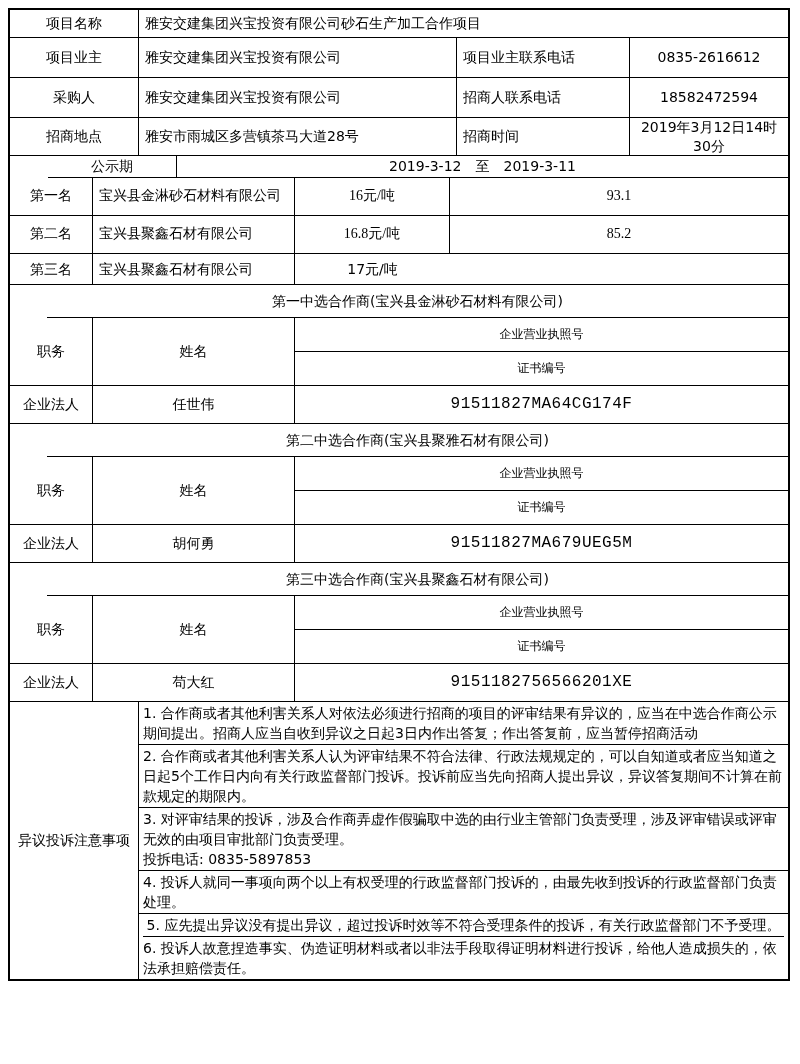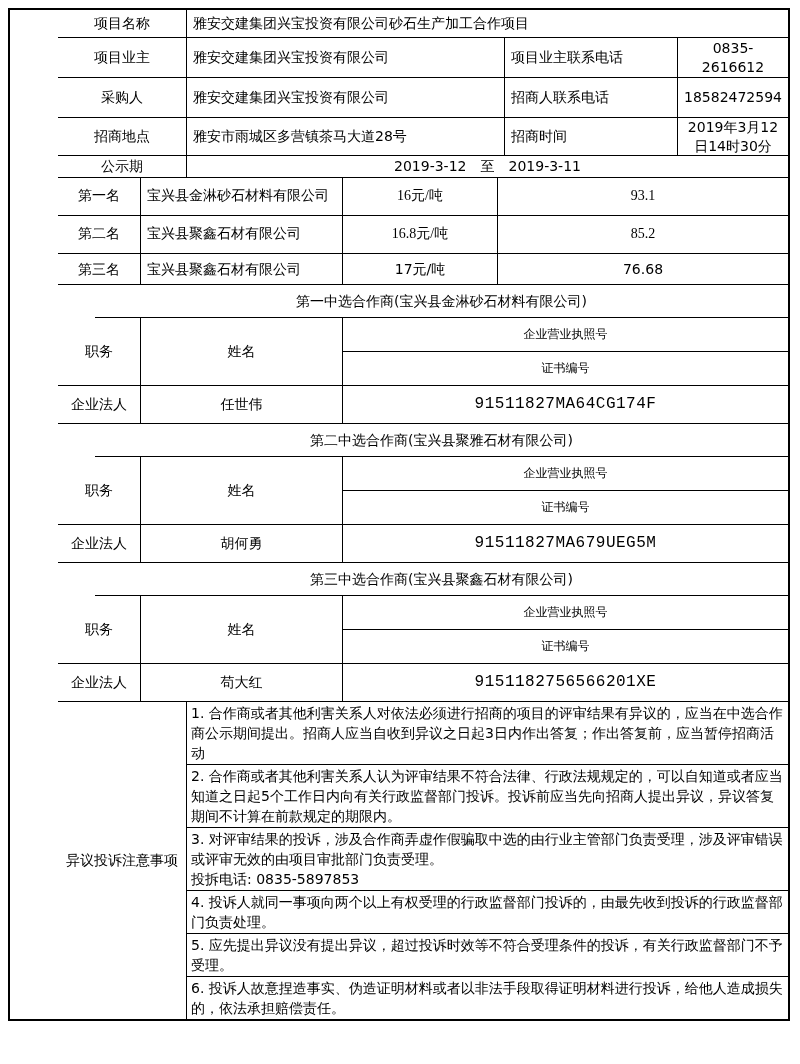--- a/index.html
+++ b/index.html
@@ -8,21 +8,20 @@
     font-family:"DejaVu Sans","Liberation Sans",sans-serif;
     color:#000;
     -webkit-font-smoothing:none;
   }
   .sheet{
     margin:8px;
     width:782px;
     border:2px solid #000;
     box-sizing:border-box;
     background:#fff;
-    padding-left:48px;
   }
   .row{display:flex;border-bottom:1px solid #000;box-sizing:border-box;}
   .row:last-child{border-bottom:none;}
   .c{
     border-right:1px solid #000;
     box-sizing:border-box;
     display:flex;align-items:center;justify-content:center;
     padding:2px 6px;
     font-size:14px;line-height:1.3;
     text-align:center;
@@ -37,21 +36,21 @@
   .w-lab2{flex:0 0 173px;}
   .w-rank{flex:0 0 83px;}
   .w-name{flex:0 0 202px;}
   .w-price{flex:0 0 155px;}
 
   
   .h-r1{height:28px;}
   .h-r2{height:40px;}
   .h-r3{height:40px;}
   .h-r4{height:38px;}
-  .h-r5{height:22px;}
+  .h-r5{height:22px;margin-left:38px;}
   .h-rankhead{height:58px;}
   .h-rankrow{height:38px;font-family:Liberation Serif, serif;}
   .h-rankrow3{height:31px;}
   .h-banner{height:33px;margin-left:37px;}
   .h-winhead{height:68px;}
   .h-legal{height:38px;}
 
   .banner{font-size:14px;}
   .stack{display:flex;flex-direction:column;align-items:stretch;padding:0;}
   .stack > .sub{
@@ -126,21 +125,20 @@
   <div class="row h-rankrow">
     <div class="c w-rank">第二名</div>
     <div class="c w-name left">宝兴县聚鑫石材有限公司</div>
     <div class="c w-price">16.8元/吨</div>
     <div class="c grow">85.2</div>
   </div>
   <div class="row h-rankrow3">
     <div class="c w-rank">第三名</div>
     <div class="c w-name left">宝兴县聚鑫石材有限公司</div>
     <div class="c w-price">17元/吨</div>
-    <div class="c grow">76.68</div>
   </div>
 
   <div class="row h-banner">
     <div class="c grow banner">第一中选合作商(宝兴县金淋砂石材料有限公司)</div>
   </div>
   <div class="row h-winhead">
     <div class="c w-rank">职务</div>
     <div class="c w-name">姓名</div>
     <div class="c grow stack">
       <div class="sub">企业营业执照号</div>

